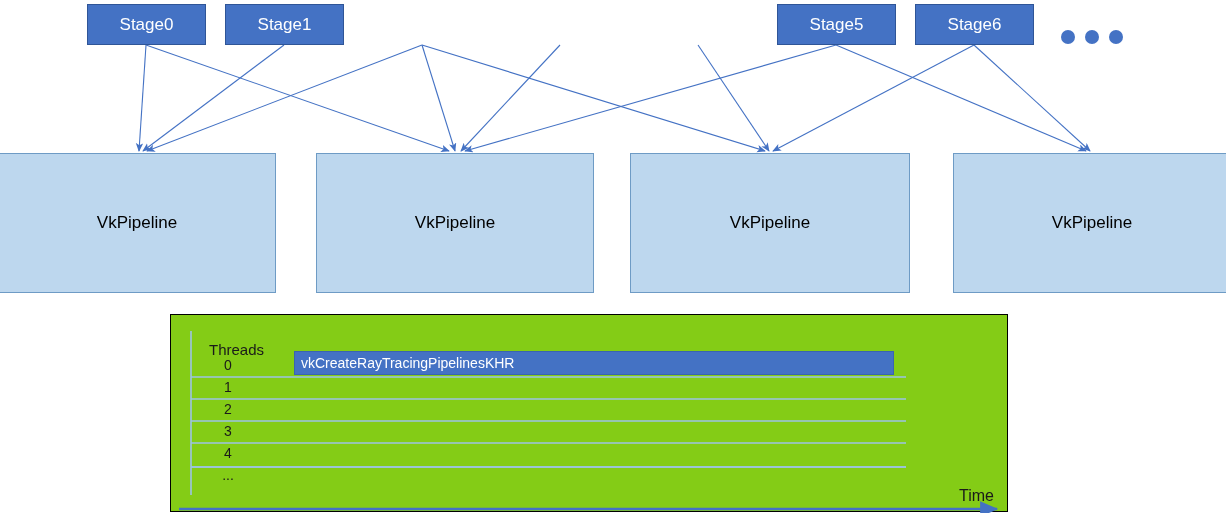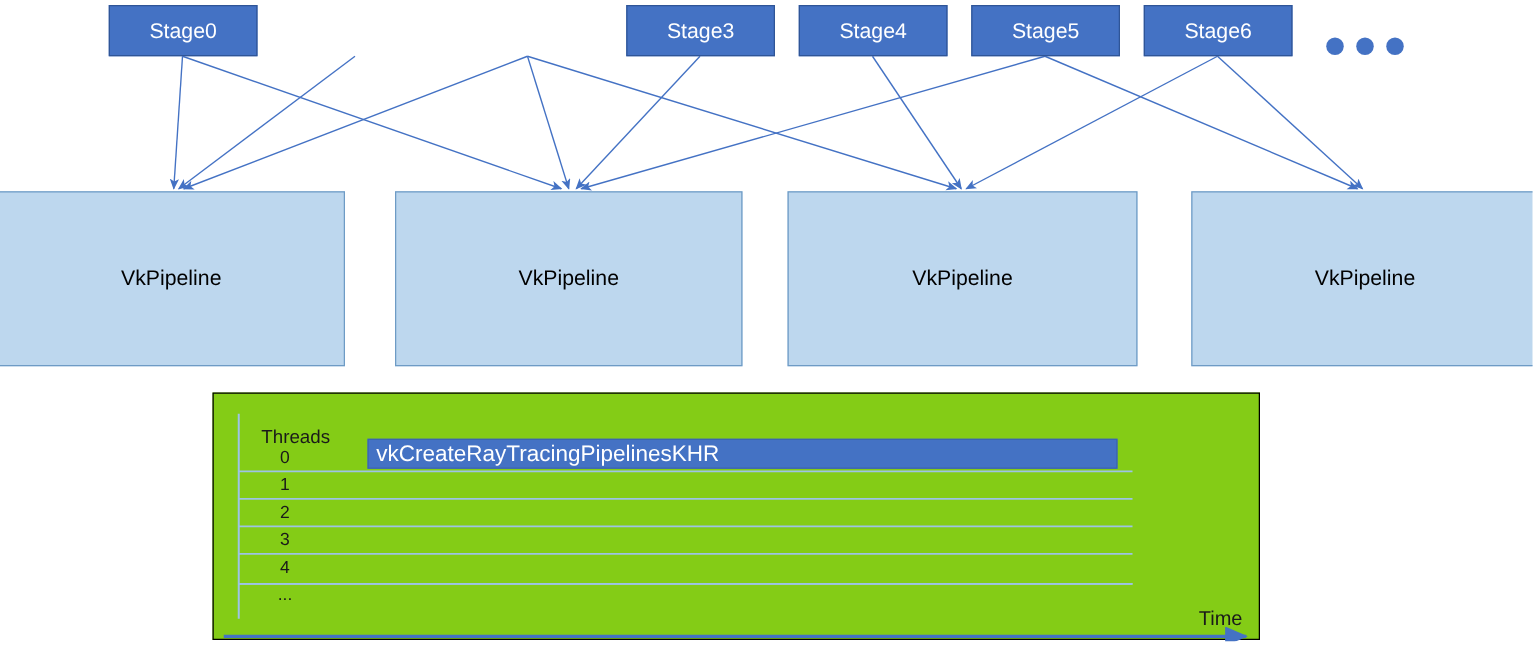--- a/index.html
+++ b/index.html
@@ -62,21 +62,21 @@
     z-index:5;
   }
   .threads-head{font-size:15px;}
   .rowlbl{width:46px;text-align:center;}
   .timelbl{font-size:16px;}
   .gbar{
     position:absolute;
     background:#4472C4;
     border:1px solid #3A64B0;
     color:#ffffff;
-    font-size:18px;
+    font-size:14px;
     display:flex;align-items:center;
     padding-left:6px;
     box-sizing:border-box;
     z-index:5;
     white-space:nowrap;
   }
 </style>
 </head>
 <body>
 
@@ -100,25 +100,22 @@
         <line x1="698" y1="45" x2="769" y2="151"></line>
         <line x1="974" y1="45" x2="773" y2="151"></line>
         <line x1="836" y1="45" x2="1086" y2="151"></line>
         <line x1="974" y1="45" x2="1090" y2="151"></line>
       </g>
   </svg>
 
   <div class="stage" style="left:87px;top:4px;width:119px;">
     <span>Stage0</span>
   </div>
-  <div class="stage" style="left:501px;top:4px;width:119px;">
-    <span>Stage3</span>
-  </div>
-  <div class="stage" style="left:639px;top:4px;width:119px;">
-    <span>Stage4</span>
+  <div class="stage" style="left:225px;top:4px;width:119px;">
+    <span>Stage1</span>
   </div>
   <div class="stage" style="left:777px;top:4px;width:119px;text-align:right;">
     <span>Stage5</span>
   </div>
   <div class="stage" style="left:915px;top:4px;width:119px;">
     <span>Stage6</span>
   </div>
 
   <div class="dots" style="left:1061px;top:30px;">
     <i></i>

